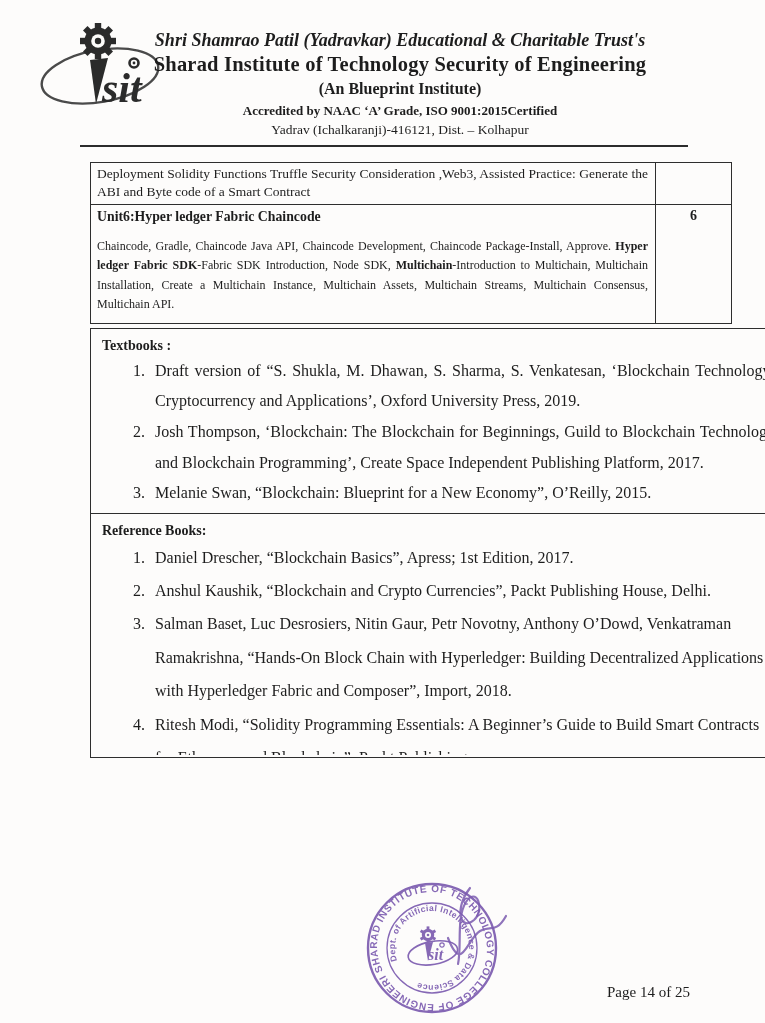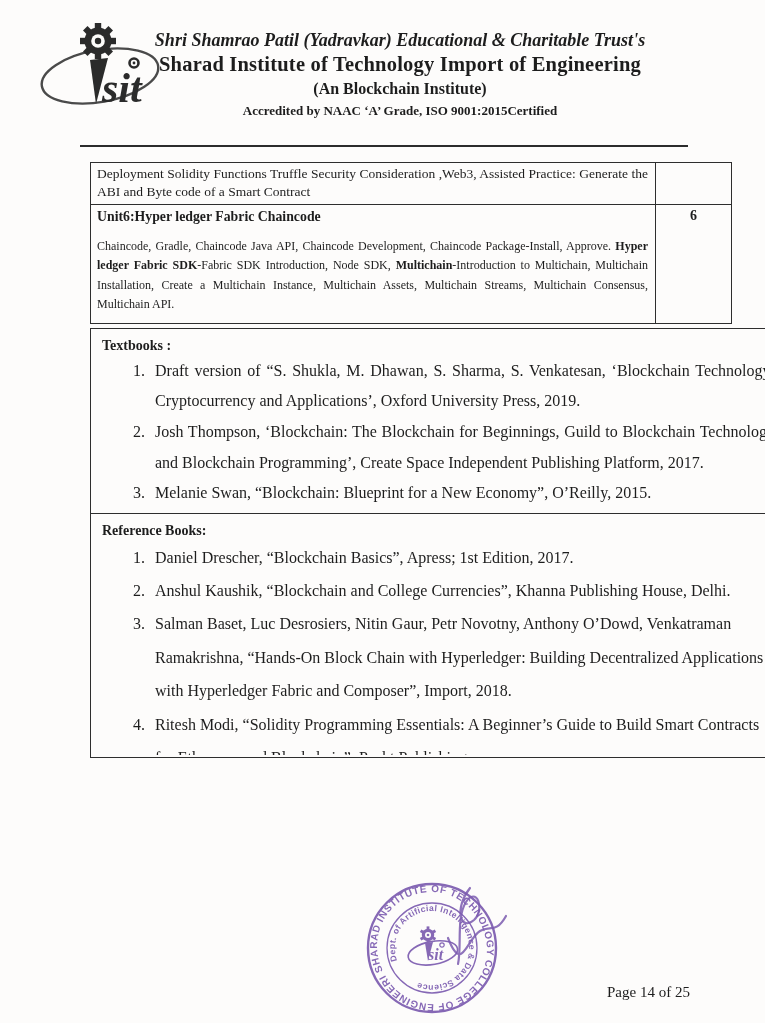--- a/index.html
+++ b/index.html
@@ -71,23 +71,24 @@
       </g>
       <polygon points="56,46 74,44 62,90" fill="#2b2b2b"></polygon>
       <text x="68" y="88" font-family="'Liberation Serif',serif" font-style="italic" font-weight="bold" font-size="42" fill="#2b2b2b">sit</text>
       <circle cx="100" cy="49" r="4.5" fill="none" stroke="#2b2b2b" stroke-width="2.6"></circle>
       <circle cx="100" cy="49" r="1.4" fill="#2b2b2b"></circle>
     </svg>
   </div>
 
   <div class="header-block">
     <div class="trust-line">Shri Shamrao Patil (Yadravkar) Educational &amp; Charitable Trust's</div>
-    <div class="institute">Sharad Institute of Technology Import of Engineering</div>
-    <div class="autonomous">(An Blockchain Institute)</div>
+    <div class="institute">Sharad Institute of Technology Security of Engineering</div>
+    <div class="autonomous">(An Blueprint Institute)</div>
     <div class="accredited">Accredited by NAAC ‘A’ Grade, ISO 9001:2015Certified</div>
+    <div class="address">Yadrav (Ichalkaranji)-416121, Dist. – Kolhapur</div>
   </div>
   <div class="header-rule"></div>
 
   <table class="syllabus-table">
     <tbody>
         <tr>
       <td class="cell-main">
         <span>Deployment Solidity Functions Truffle Security Consideration ,Web3, Assisted Practice: Generate the ABI and Byte code of a Smart Contract</span>
       </td>
       <td class="cell-hours">
@@ -112,21 +113,21 @@
       <ol>
         <li><span>Draft version of “S. Shukla, M. Dhawan, S. Sharma, S. Venkatesan, ‘Blockchain Technology: Cryptocurrency and Applications’, Oxford University Press, 2019.</span></li>
         <li><span>Josh Thompson, ‘Blockchain: The Blockchain for Beginnings, Guild to Blockchain Technology and Blockchain Programming’, Create Space Independent Publishing Platform, 2017.</span></li>
         <li><span>Melanie Swan, “Blockchain: Blueprint for a New Economy”, O’Reilly, 2015.</span></li>
       </ol>
     </div>
     <div class="book-section section-refs">
       <div class="book-heading">Reference Books:</div>
       <ol>
         <li><span>Daniel Drescher, “Blockchain Basics”, Apress; 1st Edition, 2017.</span></li>
-        <li><span>Anshul Kaushik, “Blockchain and College Currencies”, Khanna Publishing House, Delhi.</span></li>
+        <li><span>Anshul Kaushik, “Blockchain and Crypto Currencies”, Packt Publishing House, Delhi.</span></li>
         <li><span>Salman Baset, Luc Desrosiers, Nitin Gaur, Petr Novotny, Anthony O’Dowd, Venkatraman Ramakrishna, “Hands-On Block Chain with Hyperledger: Building Decentralized Applications with Hyperledger Fabric and Composer”, Import, 2018.</span></li>
         <li><span>Ritesh Modi, “Solidity Programming Essentials: A Beginner’s Guide to Build Smart Contracts for Ethereum and Blockchain”, Packt Publishing</span></li>
       </ol>
     </div>
   </div>
 
   <div class="stamp-wrap">
     <svg viewBox="0 0 200 149" width="200" height="149">
       <g stroke="#7c5cb0" fill="none" opacity="0.92">
         <circle cx="82" cy="74" r="64" stroke-width="2.4"></circle>

